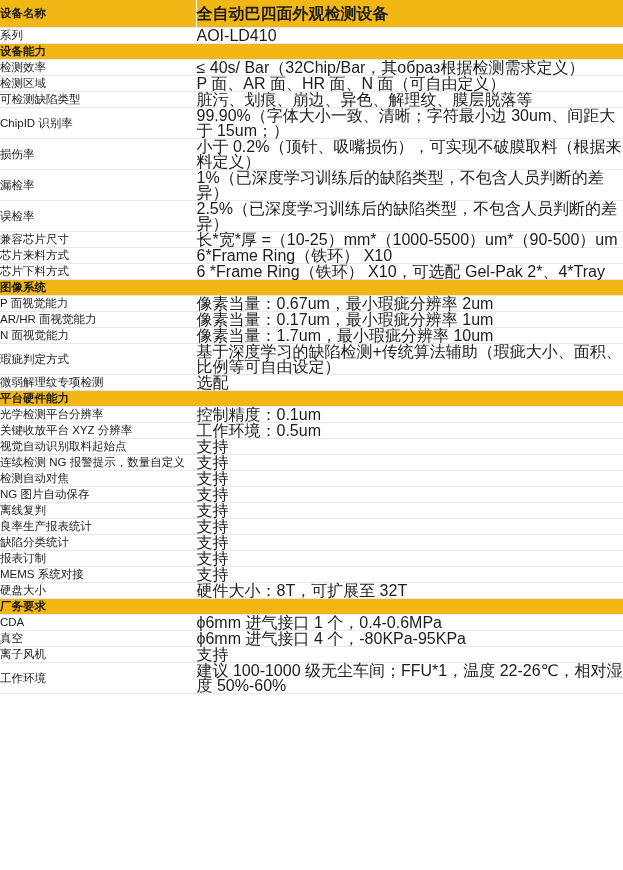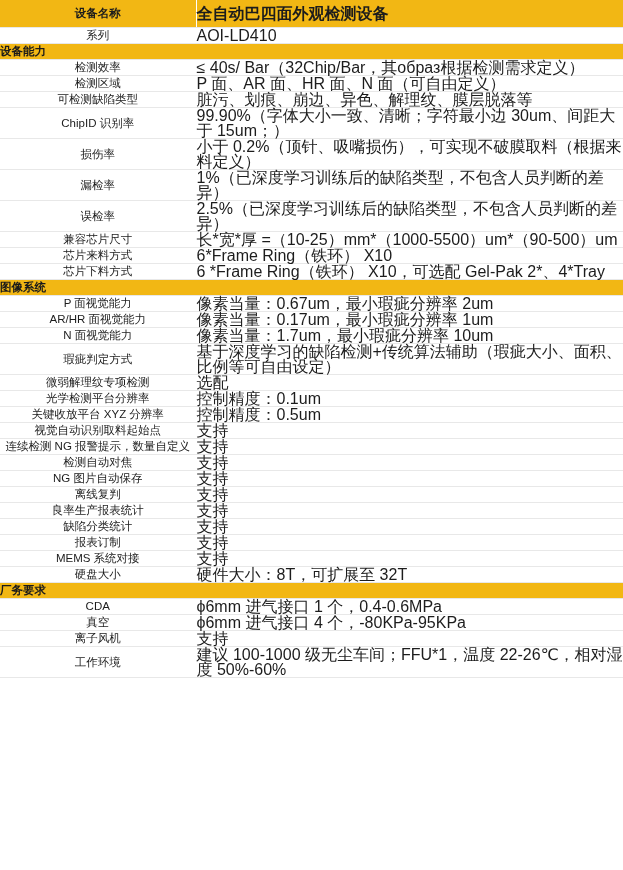--- a/index.html
+++ b/index.html
@@ -32,21 +32,20 @@
   .row-line td {
     border-bottom: 1px solid #e8e8e8;
   }
   .c-label {
     width: 196px;
     padding: 5px 8px 5px 8px;
     box-sizing: border-box;
     color: #1c1c1c;
     font-size: 11.5px;
     line-height: 15px;
-    text-align: center;
   }
   .c-value {
     width: 427px;
     padding: 5px 8px 5px 8px;
     box-sizing: border-box;
     color: #1c1c1c;
     font-size: 16px;
     line-height: 15px;
   }
   .hdr-first .c-label,
@@ -142,27 +141,30 @@
           <td class="c-value">像素当量：1.7um，最小瑕疵分辨率 10um</td>
         </tr>
         <tr class="row-line">
           <td class="c-label">瑕疵判定方式</td>
           <td class="c-value">基于深度学习的缺陷检测+传统算法辅助（瑕疵大小、面积、比例等可自由设定）</td>
         </tr>
         <tr class="row-line">
           <td class="c-label">微弱解理纹专项检测</td>
           <td class="c-value">选配</td>
         </tr>
+        <tr class="section row-line">
+          <td colspan="2">平台硬件能力</td>
+        </tr>
         <tr class="row-line">
           <td class="c-label">光学检测平台分辨率</td>
           <td class="c-value">控制精度：0.1um</td>
         </tr>
         <tr class="row-line">
           <td class="c-label">关键收放平台 XYZ 分辨率</td>
-          <td class="c-value">控制精度：0.5um</td>
+          <td class="c-value">工作环境：0.5um</td>
         </tr>
         <tr class="row-line">
           <td class="c-label">视觉自动识别取料起始点</td>
           <td class="c-value">支持</td>
         </tr>
         <tr class="row-line">
           <td class="c-label">连续检测 NG 报警提示，数量自定义</td>
           <td class="c-value">支持</td>
         </tr>
         <tr class="row-line">

